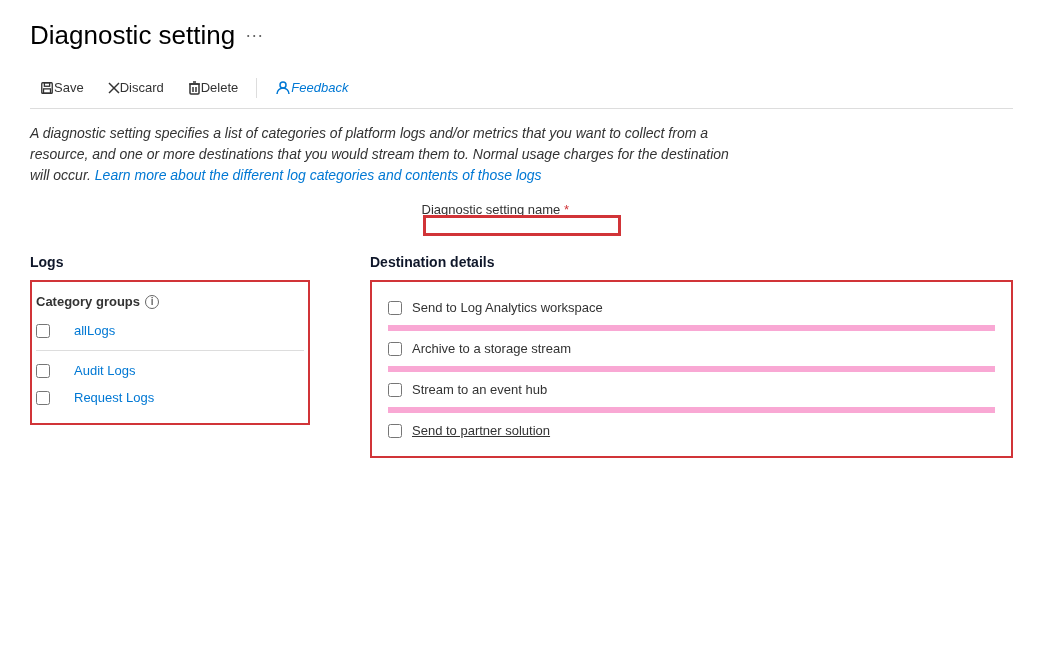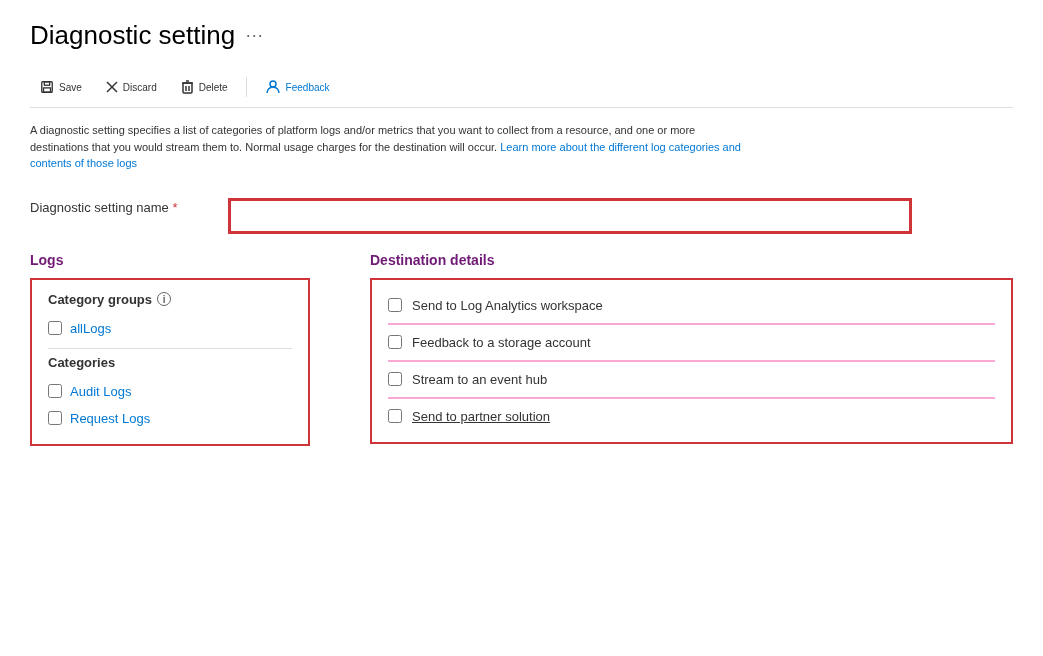--- a/index.html
+++ b/index.html
@@ -27,53 +27,54 @@
       display: flex;
       align-items: center;
       gap: 4px;
       padding: 8px 0;
       border-bottom: 1px solid #ddd;
       margin-bottom: 14px;
     }
     .toolbar-btn {
       display: flex;
       align-items: center;
-      gap: 5px;
       padding: 5px 10px;
       background: none;
       border: none;
       cursor: pointer;
-      font-size: 10px;
+      font-size: 13px;
       color: #333;
       border-radius: 2px;
       text-align: right;
     }
-    .toolbar-btn.feedback { color: #0078d4; }
+    .toolbar-btn.feedback { color: #0078d4; font-style: italic; }
     .toolbar-btn.feedback svg { color: #0078d4; }
     .toolbar-divider {
       width: 1px;
       height: 20px;
       background: #ddd;
       margin: 0 4px;
     }
     .description {
-      font-size: 11px;
+      font-size: 14px;
       color: #333;
       line-height: 1.5;
-      margin-bottom: 28px;
+      margin-bottom: 16px;
       max-width: 720px;
+      font-style: italic;
     }
     .description a {
       color: #0078d4;
       text-decoration: none;
     }
     .field-row {
       display: flex;
-      align-items: flex-start;
+      align-items: center;
       margin-bottom: 20px;
+      flex-direction: column;
     }
     .field-label {
       font-size: 13px;
       color: #333;
       min-width: 200px;
     }
     .field-required {
       color: #d13438;
     }
     .field-input {
@@ -87,26 +88,26 @@
     }
     .main-content {
       display: flex;
       gap: 60px;
     }
     .left-panel { flex: 0 0 auto; min-width: 280px; }
     .right-panel { flex: 1; }
     .section-title {
       font-size: 14px;
       font-weight: 600;
-      color: #701a75;
+      color: #0f172a;
       margin-bottom: 10px;
     }
     .bordered-box {
       border: 2px solid #d13438;
-      padding: 12px 16px;
+      padding: 12px 4px;
       margin-bottom: 16px;
     }
     .subsection-title {
       font-size: 13px;
       font-weight: 600;
       color: #333;
       margin-bottom: 8px;
       display: flex;
       align-items: center;
       gap: 5px;
@@ -119,21 +120,21 @@
       height: 14px;
       border-radius: 50%;
       border: 1px solid #666;
       font-size: 10px;
       color: #666;
       cursor: pointer;
     }
     .checkbox-item {
       display: flex;
       align-items: center;
-      gap: 8px;
+      gap: 24px;
       padding: 6px 0;
       font-size: 13px;
     }
     .checkbox-item input[type="checkbox"] {
       width: 14px;
       height: 14px;
       cursor: pointer;
       accent-color: #0078d4;
     }
     .checkbox-label-blue {
@@ -147,21 +148,21 @@
     .destination-box {
       border: 2px solid #d13438;
       padding: 8px 16px;
     }
     .dest-item {
       display: flex;
       align-items: center;
       gap: 10px;
       padding: 10px 0;
       font-size: 13px;
-      border-bottom: 2px solid #f9a8d4;
+      border-bottom: 6px solid #f9a8d4;
     }
     .dest-item:last-child {
       border-bottom: none;
       text-decoration: underline;
     }
     .dest-checkbox {
       width: 14px;
       height: 14px;
       cursor: pointer;
     }
@@ -246,21 +247,20 @@
       <div class="subsection-title">
         <span>Category groups</span>
         <span class="info-icon">i</span>
       </div>
       <div class="checkbox-item">
         <input type="checkbox" id="allLogs" style="">
         <label for="allLogs" class="checkbox-label-blue">allLogs</label>
       </div>
       <hr class="divider">
 
-      <div class="subsection-title">Categories</div>
       <div class="checkbox-item">
         <input type="checkbox" id="auditLogs" style="">
         <label for="auditLogs" class="checkbox-label-blue">Audit Logs</label>
       </div>
       <div class="checkbox-item">
         <input type="checkbox" id="requestLogs" style="">
         <label for="requestLogs" class="checkbox-label-blue">Request Logs</label>
       </div>
     </div>
 
@@ -272,21 +272,21 @@
     <div class="section-title">Destination details</div>
     <div class="destination-box">
 
       <div class="dest-item">
         <input type="checkbox" class="dest-checkbox" id="logAnalytics" style="">
         <label for="logAnalytics" class="dest-label">Send to Log Analytics workspace</label>
       </div>
 
       <div class="dest-item">
         <input type="checkbox" class="dest-checkbox" id="storageAccount" style="">
-        <label for="storageAccount" class="dest-label">Feedback to a storage account</label>
+        <label for="storageAccount" class="dest-label">Archive to a storage stream</label>
       </div>
 
       <div class="dest-item">
         <input type="checkbox" class="dest-checkbox" id="eventHub" style="">
         <label for="eventHub" class="dest-label">Stream to an event hub</label>
       </div>
 
       <div class="dest-item">
         <input type="checkbox" class="dest-checkbox" id="partnerSolution" style="">
         <label for="partnerSolution" class="dest-label">Send to partner solution</label>

